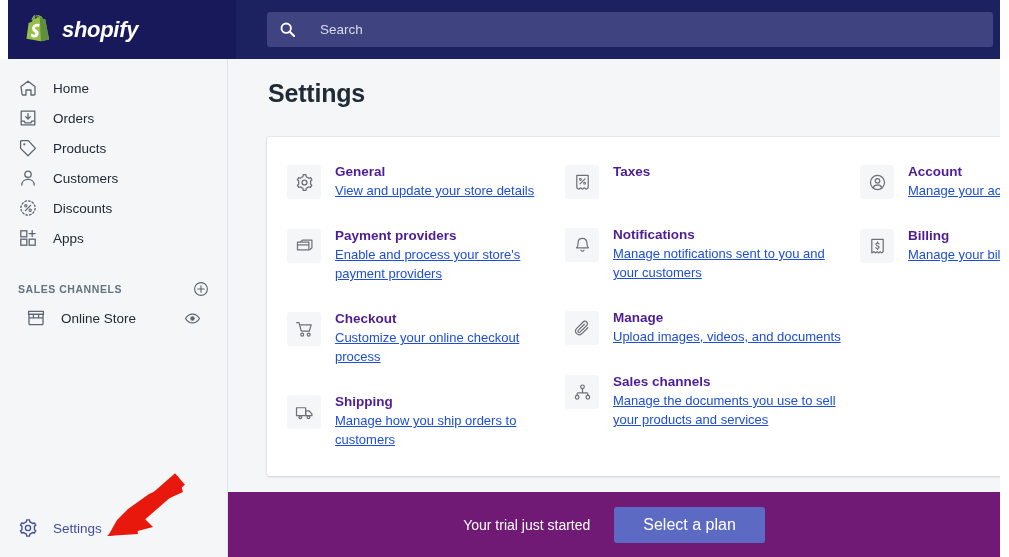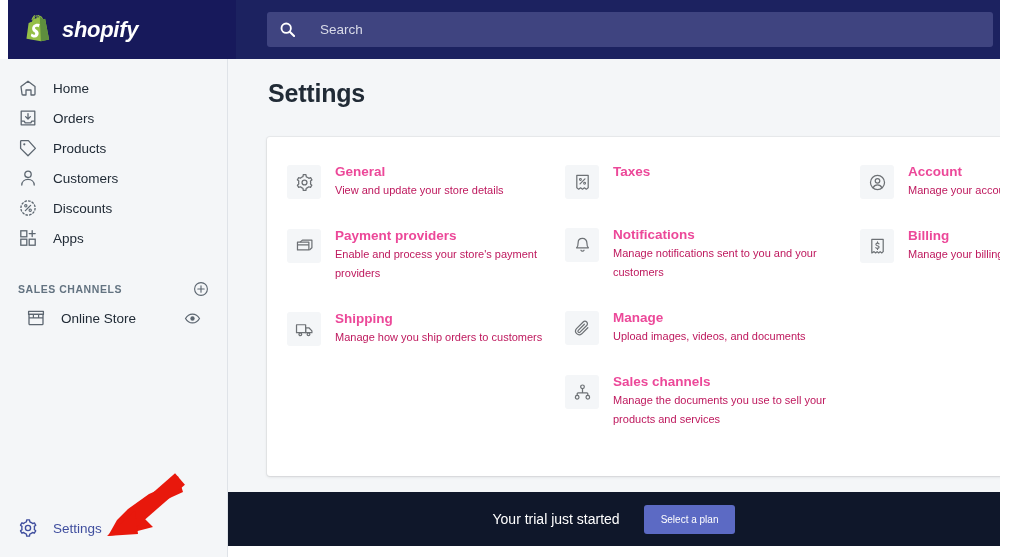--- a/index.html
+++ b/index.html
@@ -131,46 +131,47 @@
   .cell-icon-box {
     width: 34px; height: 34px; flex: none;
     background: #f4f6f8;
     border-radius: 3px;
     display: flex; align-items: center; justify-content: center;
     margin-top: 1px;
   }
   .cell-icon { width: 19px; height: 19px; display: block; }
   .cell-body { min-width: 0; }
   .cell-title {
-    font-size: 13.5px; color: #ec4899; font-weight: bold;
+    font-size: 13.5px; color: #4c1d95; font-weight: bold;
     margin-bottom: 2px; cursor: pointer;
     white-space: nowrap;
   }
   .cell-desc {
-    font-size: 11px; color: #be185d; line-height: 19px;
+    font-size: 13px; color: #1d4ed8; line-height: 19px;
     white-space: normal;
+    text-decoration: underline;
   }
   .col3 .cell-desc { white-space: nowrap; }
 
   
   .footer {
     position: absolute; left: 228px; top: 492px;
-    width: 772px; height: 54px;
-    background: #0f172a;
+    width: 772px; height: 65px;
+    background: #701a75;
     display: flex; align-items: center; justify-content: center;
     gap: 24px;
   }
   .footer-text { color: #ffffff; font-size: 14px; }
   .plan-btn {
     background: #5c6ac4;
     color: #ffffff;
     border: none;
     font-family: "Liberation Sans", sans-serif;
-    font-size: 10px;
-    padding: 9px 17px;
+    font-size: 16px;
+    padding: 9px 29px;
     border-radius: 3px;
     cursor: pointer;
   }
 
   
   .right-gutter {
     position: absolute; left: 1000px; top: 0;
     width: 9px; height: 557px; background: #ffffff;
   }
 
@@ -320,20 +321,33 @@
                 <path d="M5.4 5.4l2.4-2.1h10v8l-2.6 2.3" fill="none" stroke="#6d7175" stroke-width="1.3" stroke-linejoin="round"></path>
                 <path d="M2.6 8.2h12" stroke="#6d7175" stroke-width="1.3"></path>
               </svg>
             </div>
             <div class="cell-body">
               <div class="cell-title">Payment providers</div>
               <div class="cell-desc">Enable and process your store's payment providers</div>
             </div>
           </div>
 
+          <div class="cell">
+            <div class="cell-icon-box">
+              <svg class="cell-icon" viewBox="0 0 20 20">
+                <path d="M1.8 2.8h2.4l2.4 9h8.4l2-6.6H5" fill="none" stroke="#6d7175" stroke-width="1.3" stroke-linecap="round" stroke-linejoin="round"></path>
+                <circle cx="7.6" cy="15.4" r="1.5" fill="none" stroke="#6d7175" stroke-width="1.3"></circle>
+                <circle cx="14.4" cy="15.4" r="1.5" fill="none" stroke="#6d7175" stroke-width="1.3"></circle>
+              </svg>
+            </div>
+            <div class="cell-body">
+              <div class="cell-title">Checkout</div>
+              <div class="cell-desc">Customize your online checkout process</div>
+            </div>
+          </div>
 
           <div class="cell">
             <div class="cell-icon-box">
               <svg class="cell-icon" viewBox="0 0 20 20">
                 <path d="M1.6 5h9.6v8.4H1.6z" fill="none" stroke="#6d7175" stroke-width="1.3" stroke-linejoin="round"></path>
                 <path d="M11.2 8.2h3.4l3.2 3.2v2H11.2z" fill="none" stroke="#6d7175" stroke-width="1.3" stroke-linejoin="round"></path>
                 <circle cx="5.6" cy="15" r="1.45" fill="none" stroke="#6d7175" stroke-width="1.3"></circle>
                 <circle cx="14.2" cy="15" r="1.45" fill="none" stroke="#6d7175" stroke-width="1.3"></circle>
               </svg>
             </div>

